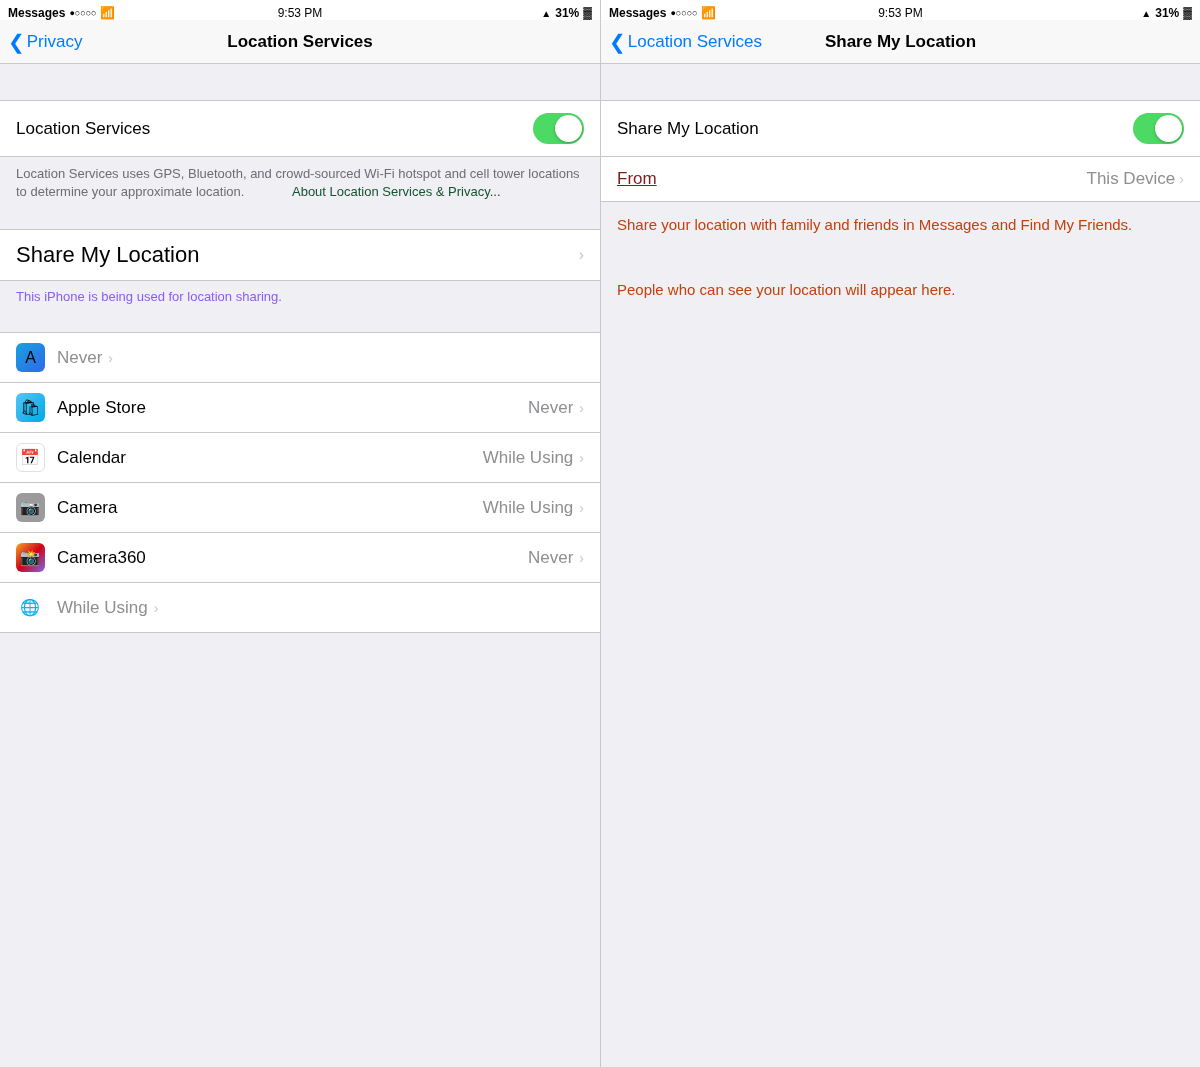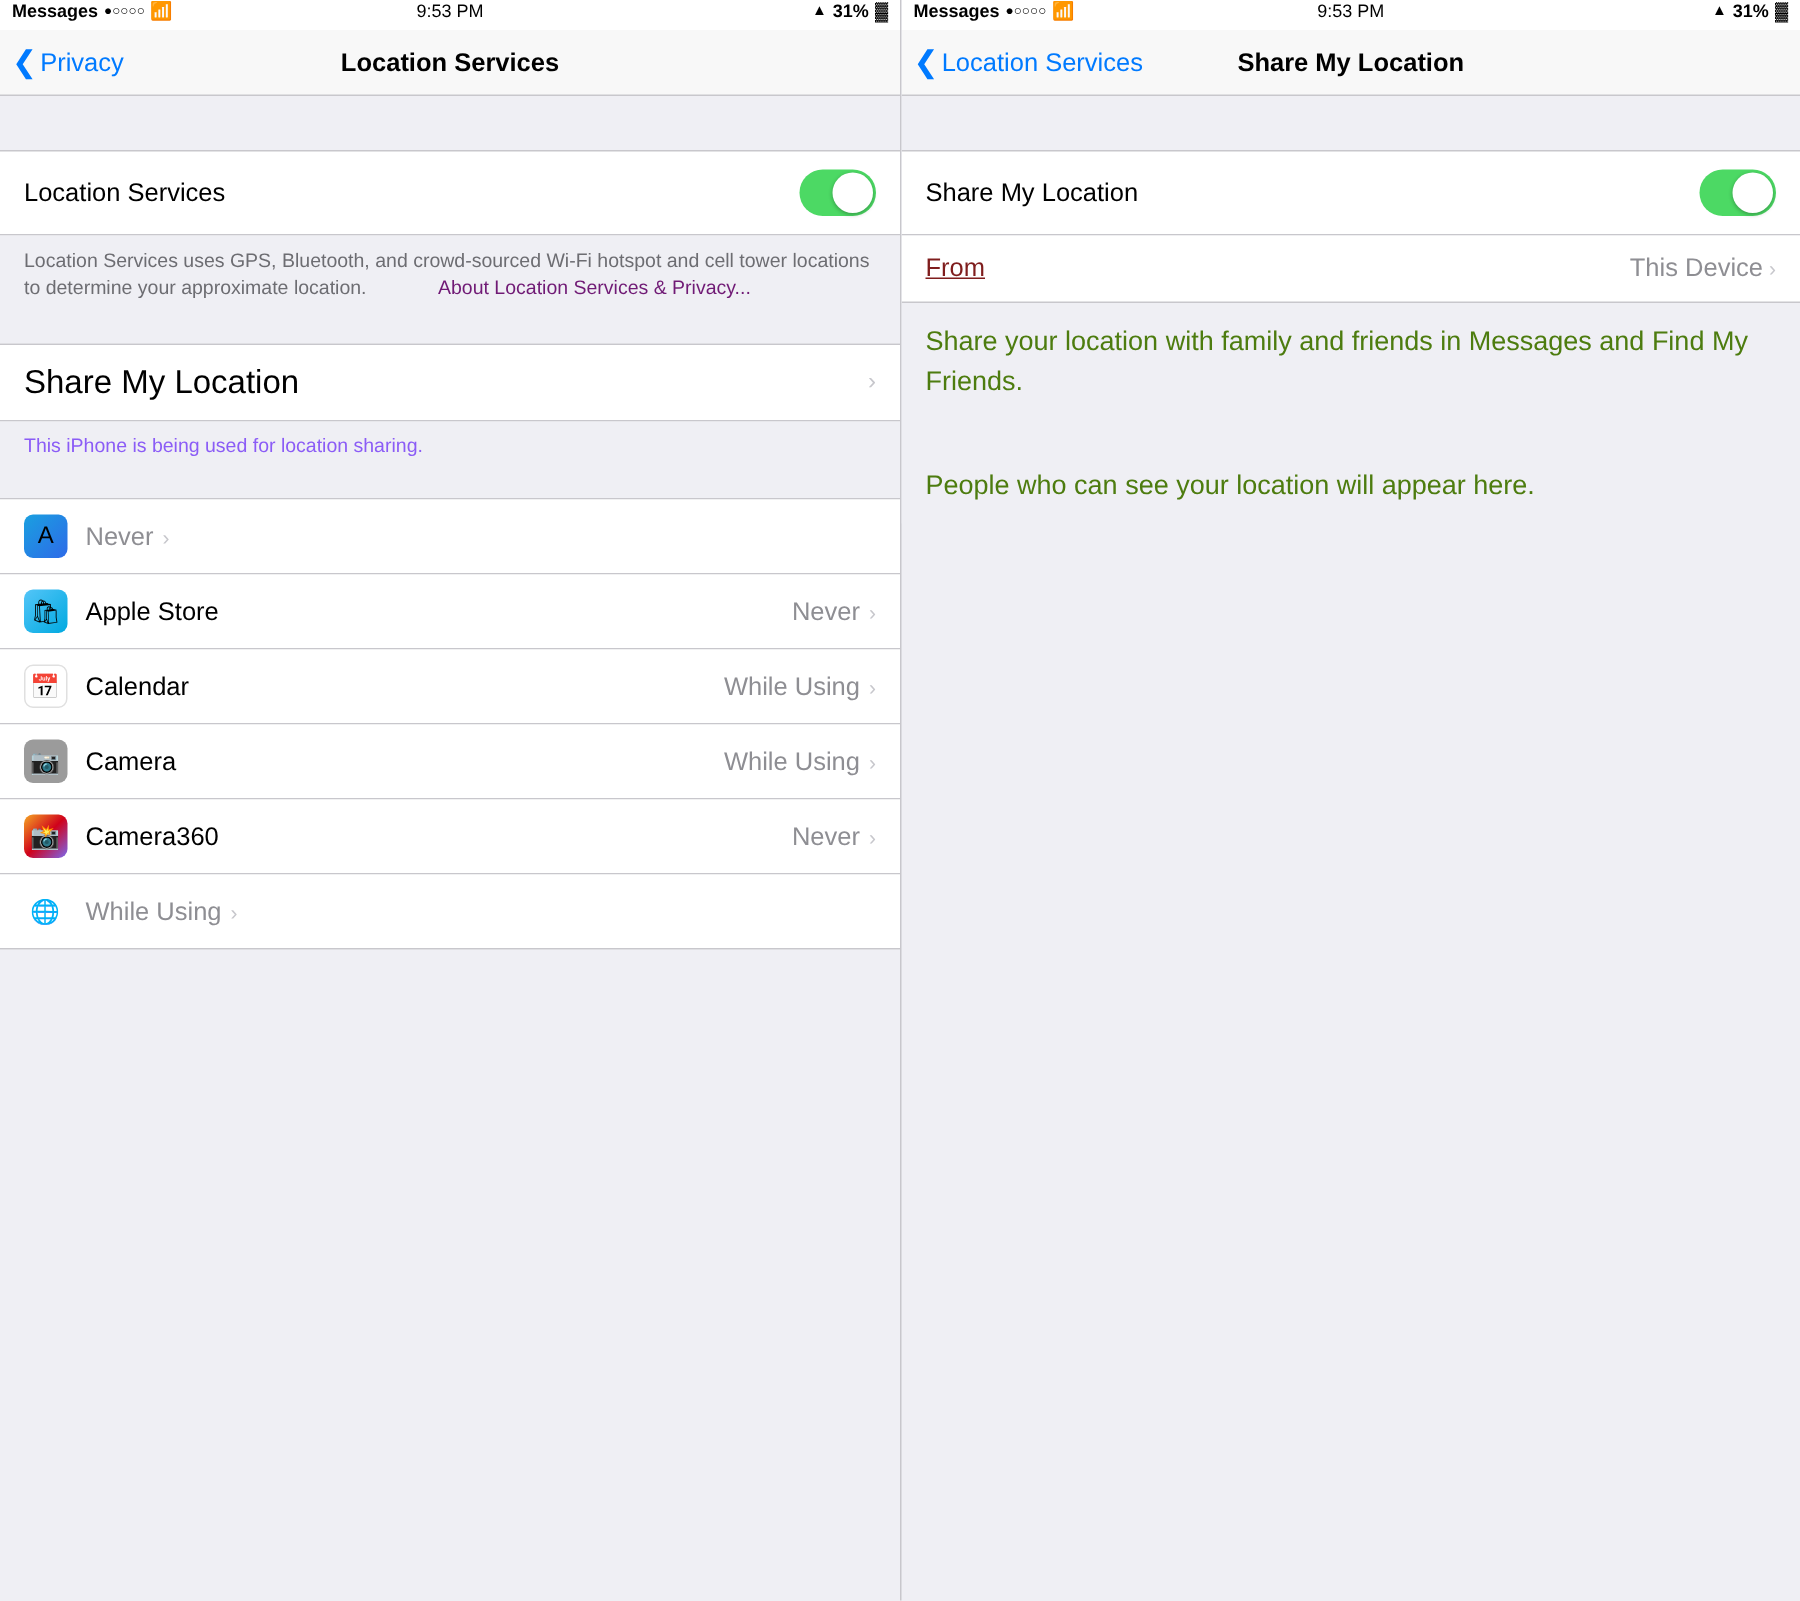--- a/index.html
+++ b/index.html
@@ -24,21 +24,21 @@
     }
     .panel + .panel {
       border-left: 1px solid #c8c7cc;
     }
 
     
     .status-bar {
       height: 20px;
       background: #fff;
       display: flex;
-      align-items: flex-start;
+      align-items: flex-end;
       justify-content: space-between;
       padding: 0 8px;
       font-size: 12px;
       font-weight: 600;
       color: #000;
       flex-shrink: 0;
     }
     .status-left { display: flex; align-items: center; gap: 4px; }
     .status-right { display: flex; align-items: center; gap: 4px; }
     .status-center { position: absolute; left: 50%; transform: translateX(-50%); font-size: 12px; font-weight: 400; }
@@ -124,21 +124,21 @@
 
     
     .description-text {
       padding: 8px 16px 10px;
       font-size: 13px;
       color: #6d6d72;
       line-height: 1.4;
       background: #efeff4;
     }
     .description-text a {
-      color: #701a75;
+      color: #14532d;
       text-decoration: none;
       margin-left: 44px;
     }
 
     
     .list-row {
       display: flex;
       align-items: center;
       padding: 10px 16px;
       background: #fff;
@@ -223,22 +223,22 @@
     }
     .from-value {
       font-size: 17px;
       color: #8e8e93;
     }
 
     
     .info-block {
       padding: 12px 16px;
       background: #efeff4;
-      font-size: 18px;
-      color: #4d7c0f;
+      font-size: 15px;
+      color: #c2410c;
       line-height: 1.5;
     }
 
     
     .icon-appstore { background: linear-gradient(135deg, #1aa0e0, #2d6ae8); border-radius: 6px; }
     .icon-applestore { background: linear-gradient(135deg, #54c5f8, #00a9e0); border-radius: 6px; }
     .icon-calendar { background: #fff; border-radius: 6px; border: 1px solid #e0e0e0; }
     .icon-camera { background: #9b9b9b; border-radius: 6px; }
     .icon-camera360 { background: linear-gradient(135deg, #f5a623, #d0021b, #7b68ee); border-radius: 6px; }
     .icon-chrome { background: #fff; border-radius: 50%; }

